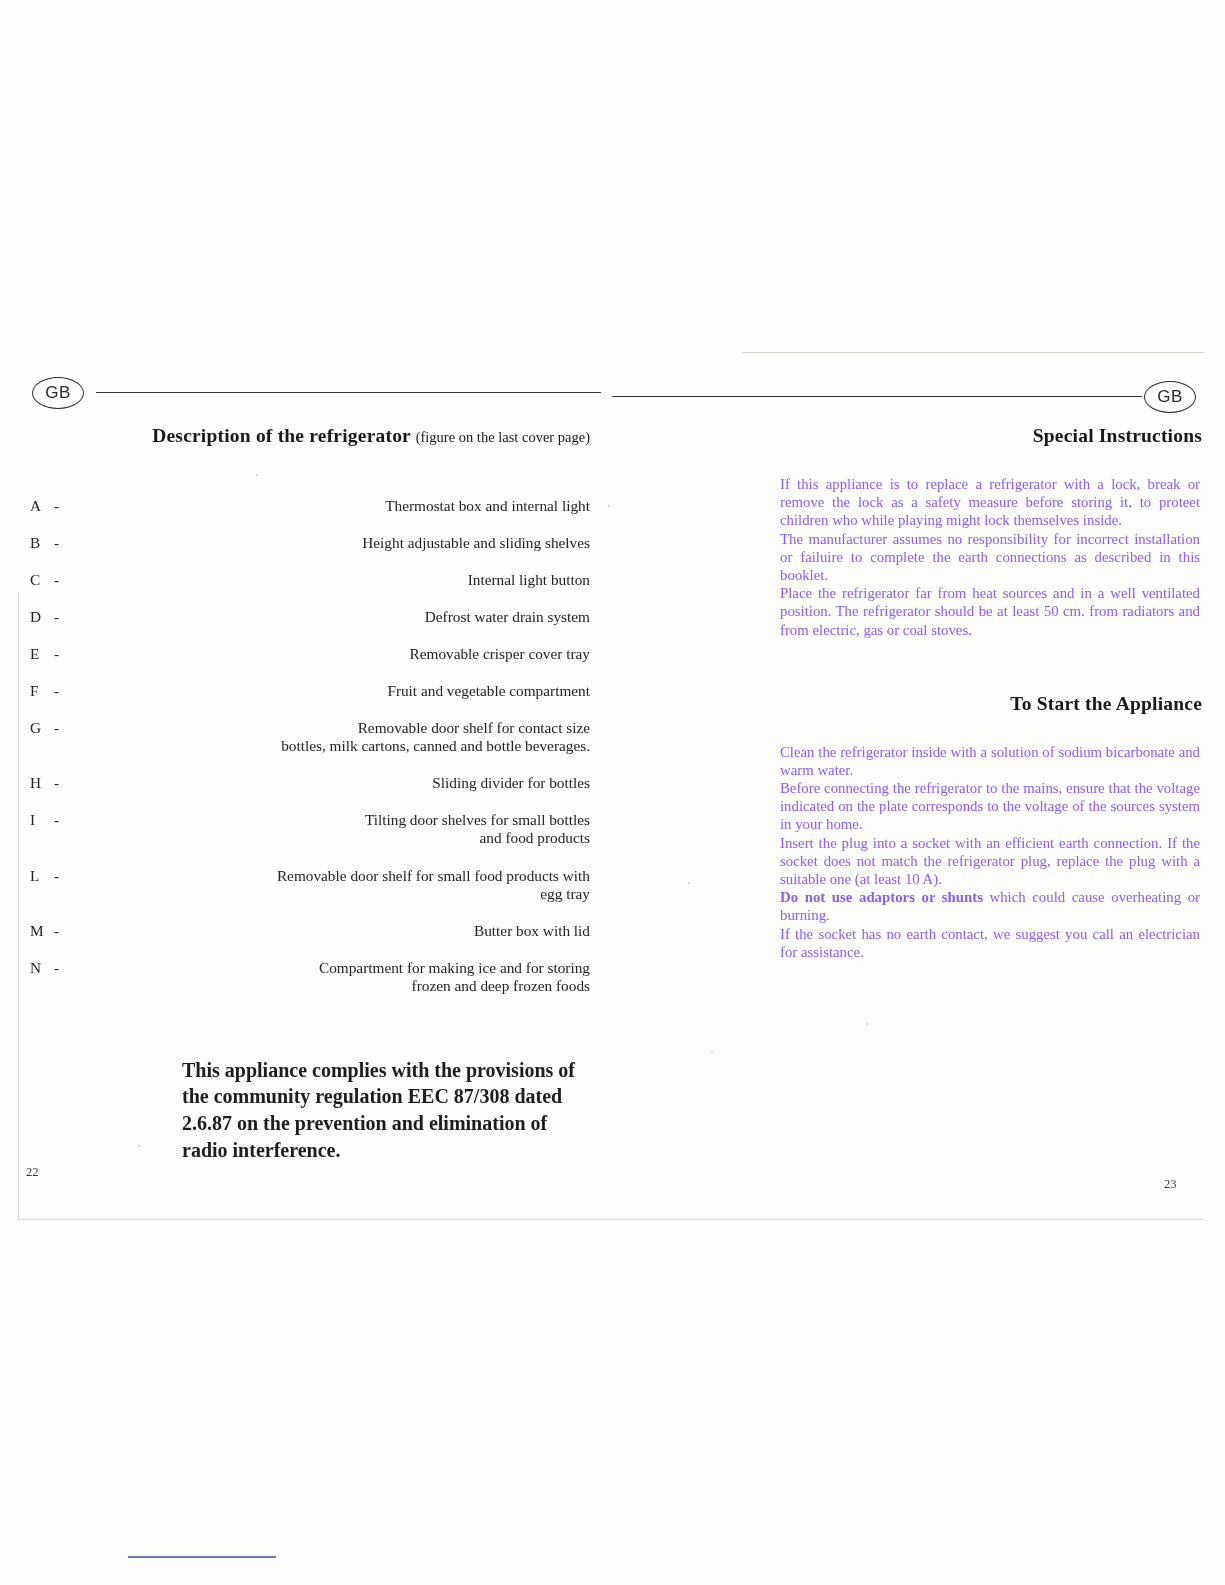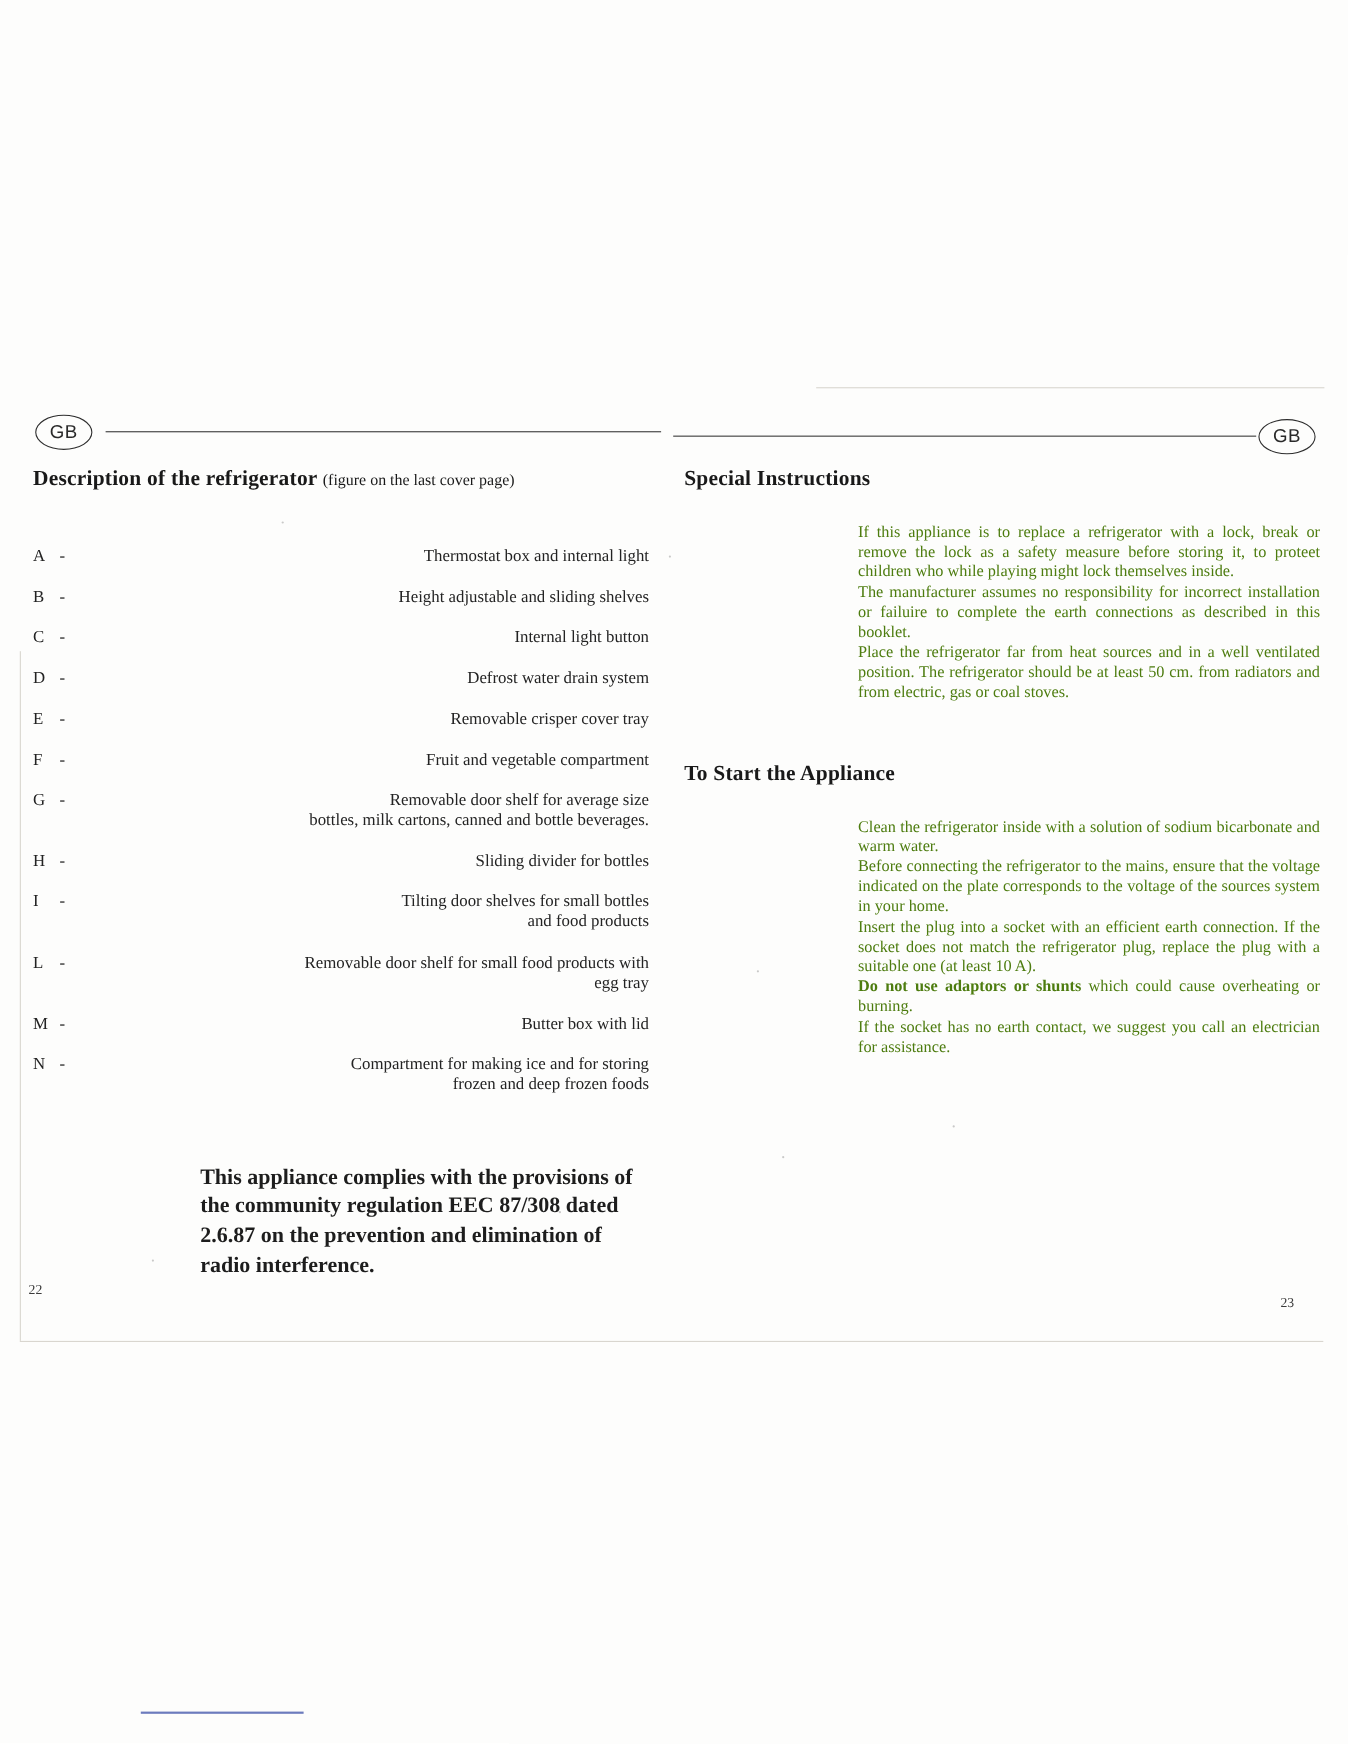--- a/index.html
+++ b/index.html
@@ -80,20 +80,21 @@
   .col-left  { left: 30px;  width: 560px; }
   .col-right { left: 622px; width: 580px; }
 
   .sec-title {
     font-family: "Liberation Serif", serif;
     font-weight: bold;
     font-size: 19.5px;
     letter-spacing: .2px;
     color: #191919;
     margin: 0;
+    text-align: right;
   }
   .sec-title .sub {
     font-weight: normal;
     font-size: 14.5px;
     letter-spacing: 0;
   }
 
   
   .parts {
     margin: 50px 0 0 0;
@@ -138,21 +139,21 @@
   }
 
   
   .body-block {
     margin-top: 28px;
     margin-left: 158px;
     width: 420px;
     font-size: 14.8px;
     line-height: 1.23;
     text-align: justify;
-    color: #4d7c0f;
+    color: #8b5cf6;
   }
   .body-block p { margin: 0 0 0 0; }
   .body-block b { font-weight: bold; }
 
   .sec-title-2 { margin-top: 54px; }
 
   
   .pageno {
     position: absolute;
     font-family: "Liberation Serif", serif;
@@ -221,21 +222,21 @@
       </li>
       <li>
         <span class="key">F</span>
         <span class="dash">-</span>
         <span class="txt">Fruit and vegetable compartment</span>
       </li>
       <li>
         <span class="key">G</span>
         <span class="dash">-</span>
         <span class="txt">
-          <span>Removable door shelf for average size</span>
+          <span>Removable door shelf for contact size</span>
           <span class="l2">bottles, milk cartons, canned and bottle beverages.</span>
         </span>
       </li>
       <li>
         <span class="key">H</span>
         <span class="dash">-</span>
         <span class="txt">Sliding divider for bottles</span>
       </li>
       <li>
         <span class="key">I</span>

